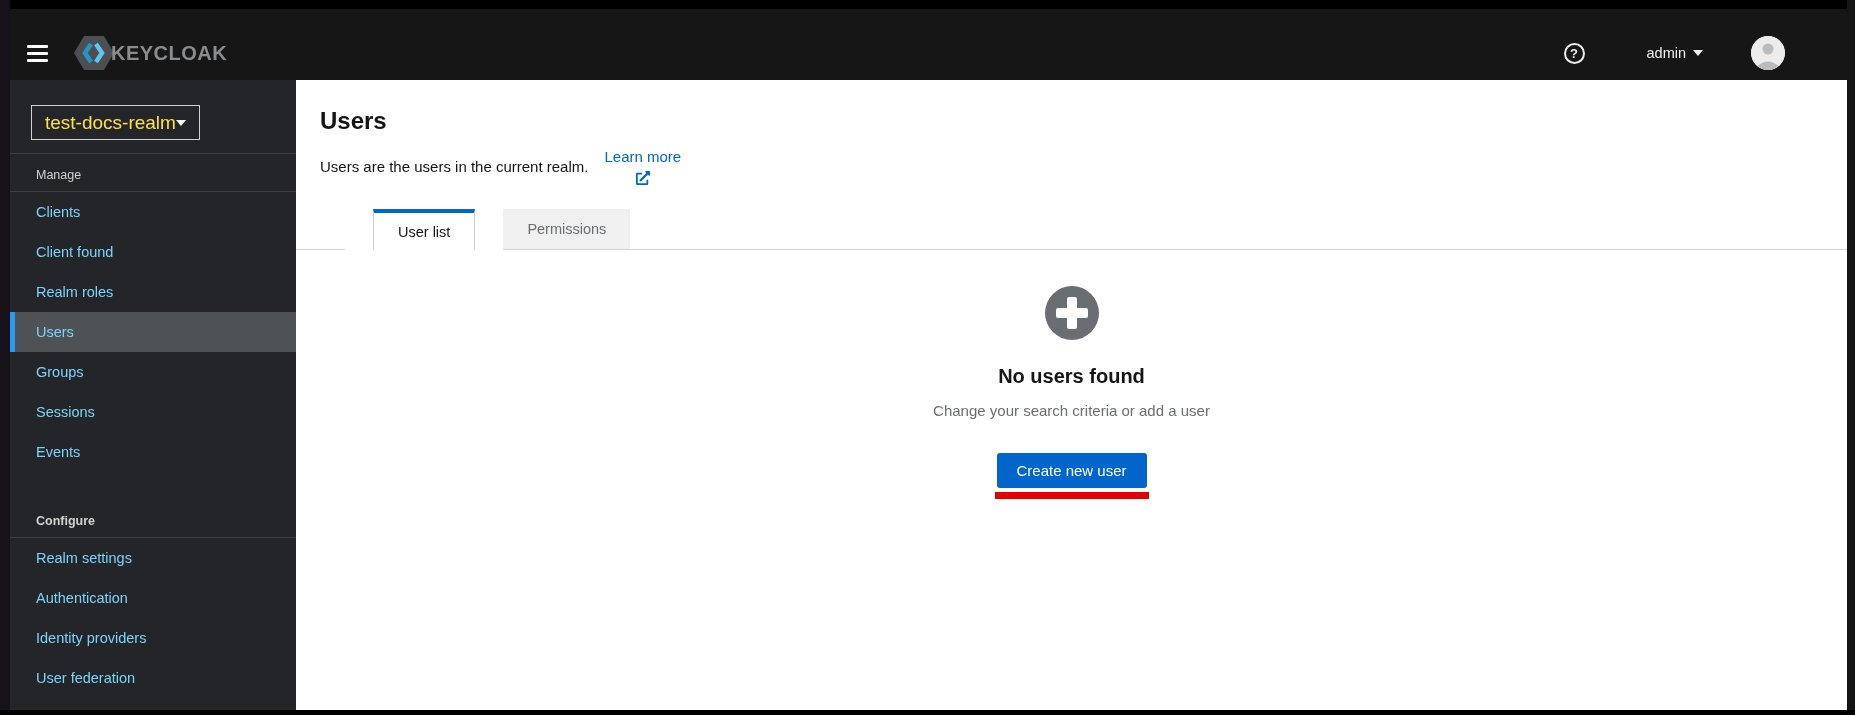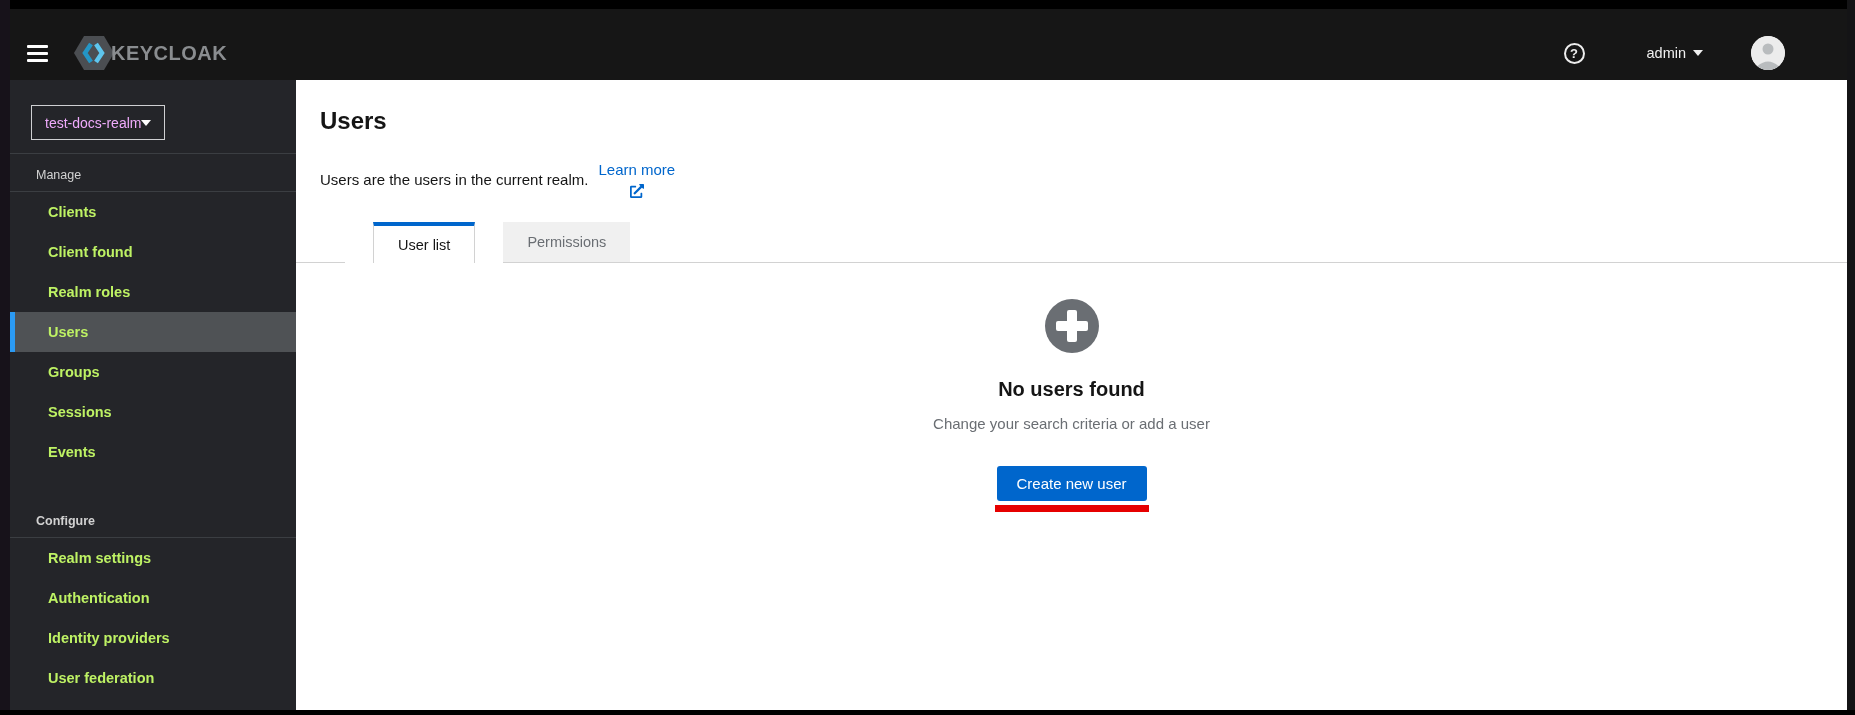--- a/index.html
+++ b/index.html
@@ -40,42 +40,42 @@
   
   .sidebar {
     position:absolute; left:10px; top:80px; width:286px; height:630px;
     background:#242529; overflow:hidden;
   }
   .realm-selector {
     margin:25px 26px 0 21px; height:35px; border:1px solid #cfd0d2;
     display:flex; align-items:center; justify-content:space-between;
     padding:0 13px; cursor:pointer; background:transparent;
   }
-  .realm-selector .value { color:#f0abfc; font-size:14px; }
+  .realm-selector .value { color:#fde047; font-size:19px; }
   .realm-selector .caret-down { border-top-color:#fff; }
   .nav-divider { border:none; border-top:1px solid #3b3e42; margin-top:13px; }
   .nav-section-label { color:#d2d2d2; font-size:12.5px; padding:14px 0 9px 26px; }
   .nav-section-label.second { padding-top:42px;font-weight:bold; }
   .nav-list { list-style:none; }
   .nav-item {
     position:relative; height:40px; display:flex; align-items:center;
-    padding-left:38px; color:#bef264; font-size:14.5px; cursor:pointer;font-weight:bold;
+    padding-left:26px; color:#7dd3fc; font-size:14.5px; cursor:pointer;
   }
   .nav-item.selected { background:#4f5255; }
   .nav-item.selected::before {
     content:""; position:absolute; left:0; top:0; width:5px; height:100%; background:#2b9af3;
   }
 
   
   .content {
     position:absolute; left:296px; top:80px; width:1551px; height:630px;
     background:#fff; overflow:hidden;
   }
   .page-title { margin:27px 0 0 24px; font-size:24px; font-weight:600; color:#151515; line-height:28px; }
-  .page-desc-row { margin:26px 0 0 24px; display:flex; align-items:center; gap:10px; font-size:15px; }
+  .page-desc-row { margin:13px 0 0 24px; display:flex; align-items:center; gap:16px; font-size:15px; }
   .page-desc { color:#151515; }
   .learn-more { display:inline-flex; align-items:center; gap:6px; color:#0066cc; text-decoration:none; cursor:pointer; font-size:15px;flex-direction:column; }
 
   .tabs { display:flex; margin-top:24px; height:41px; align-items:stretch; }
   .tabs .tab-spacer-left  { width:49px; border-bottom:1px solid #d2d2d2; }
   .tabs .tab-spacer-right { flex:1; border-bottom:1px solid #d2d2d2; }
   .tab {
     display:flex; align-items:center; justify-content:center;
     font-size:14.5px; cursor:pointer; border:none; background:none; padding:0 24px;margin-left:28px;
   }

